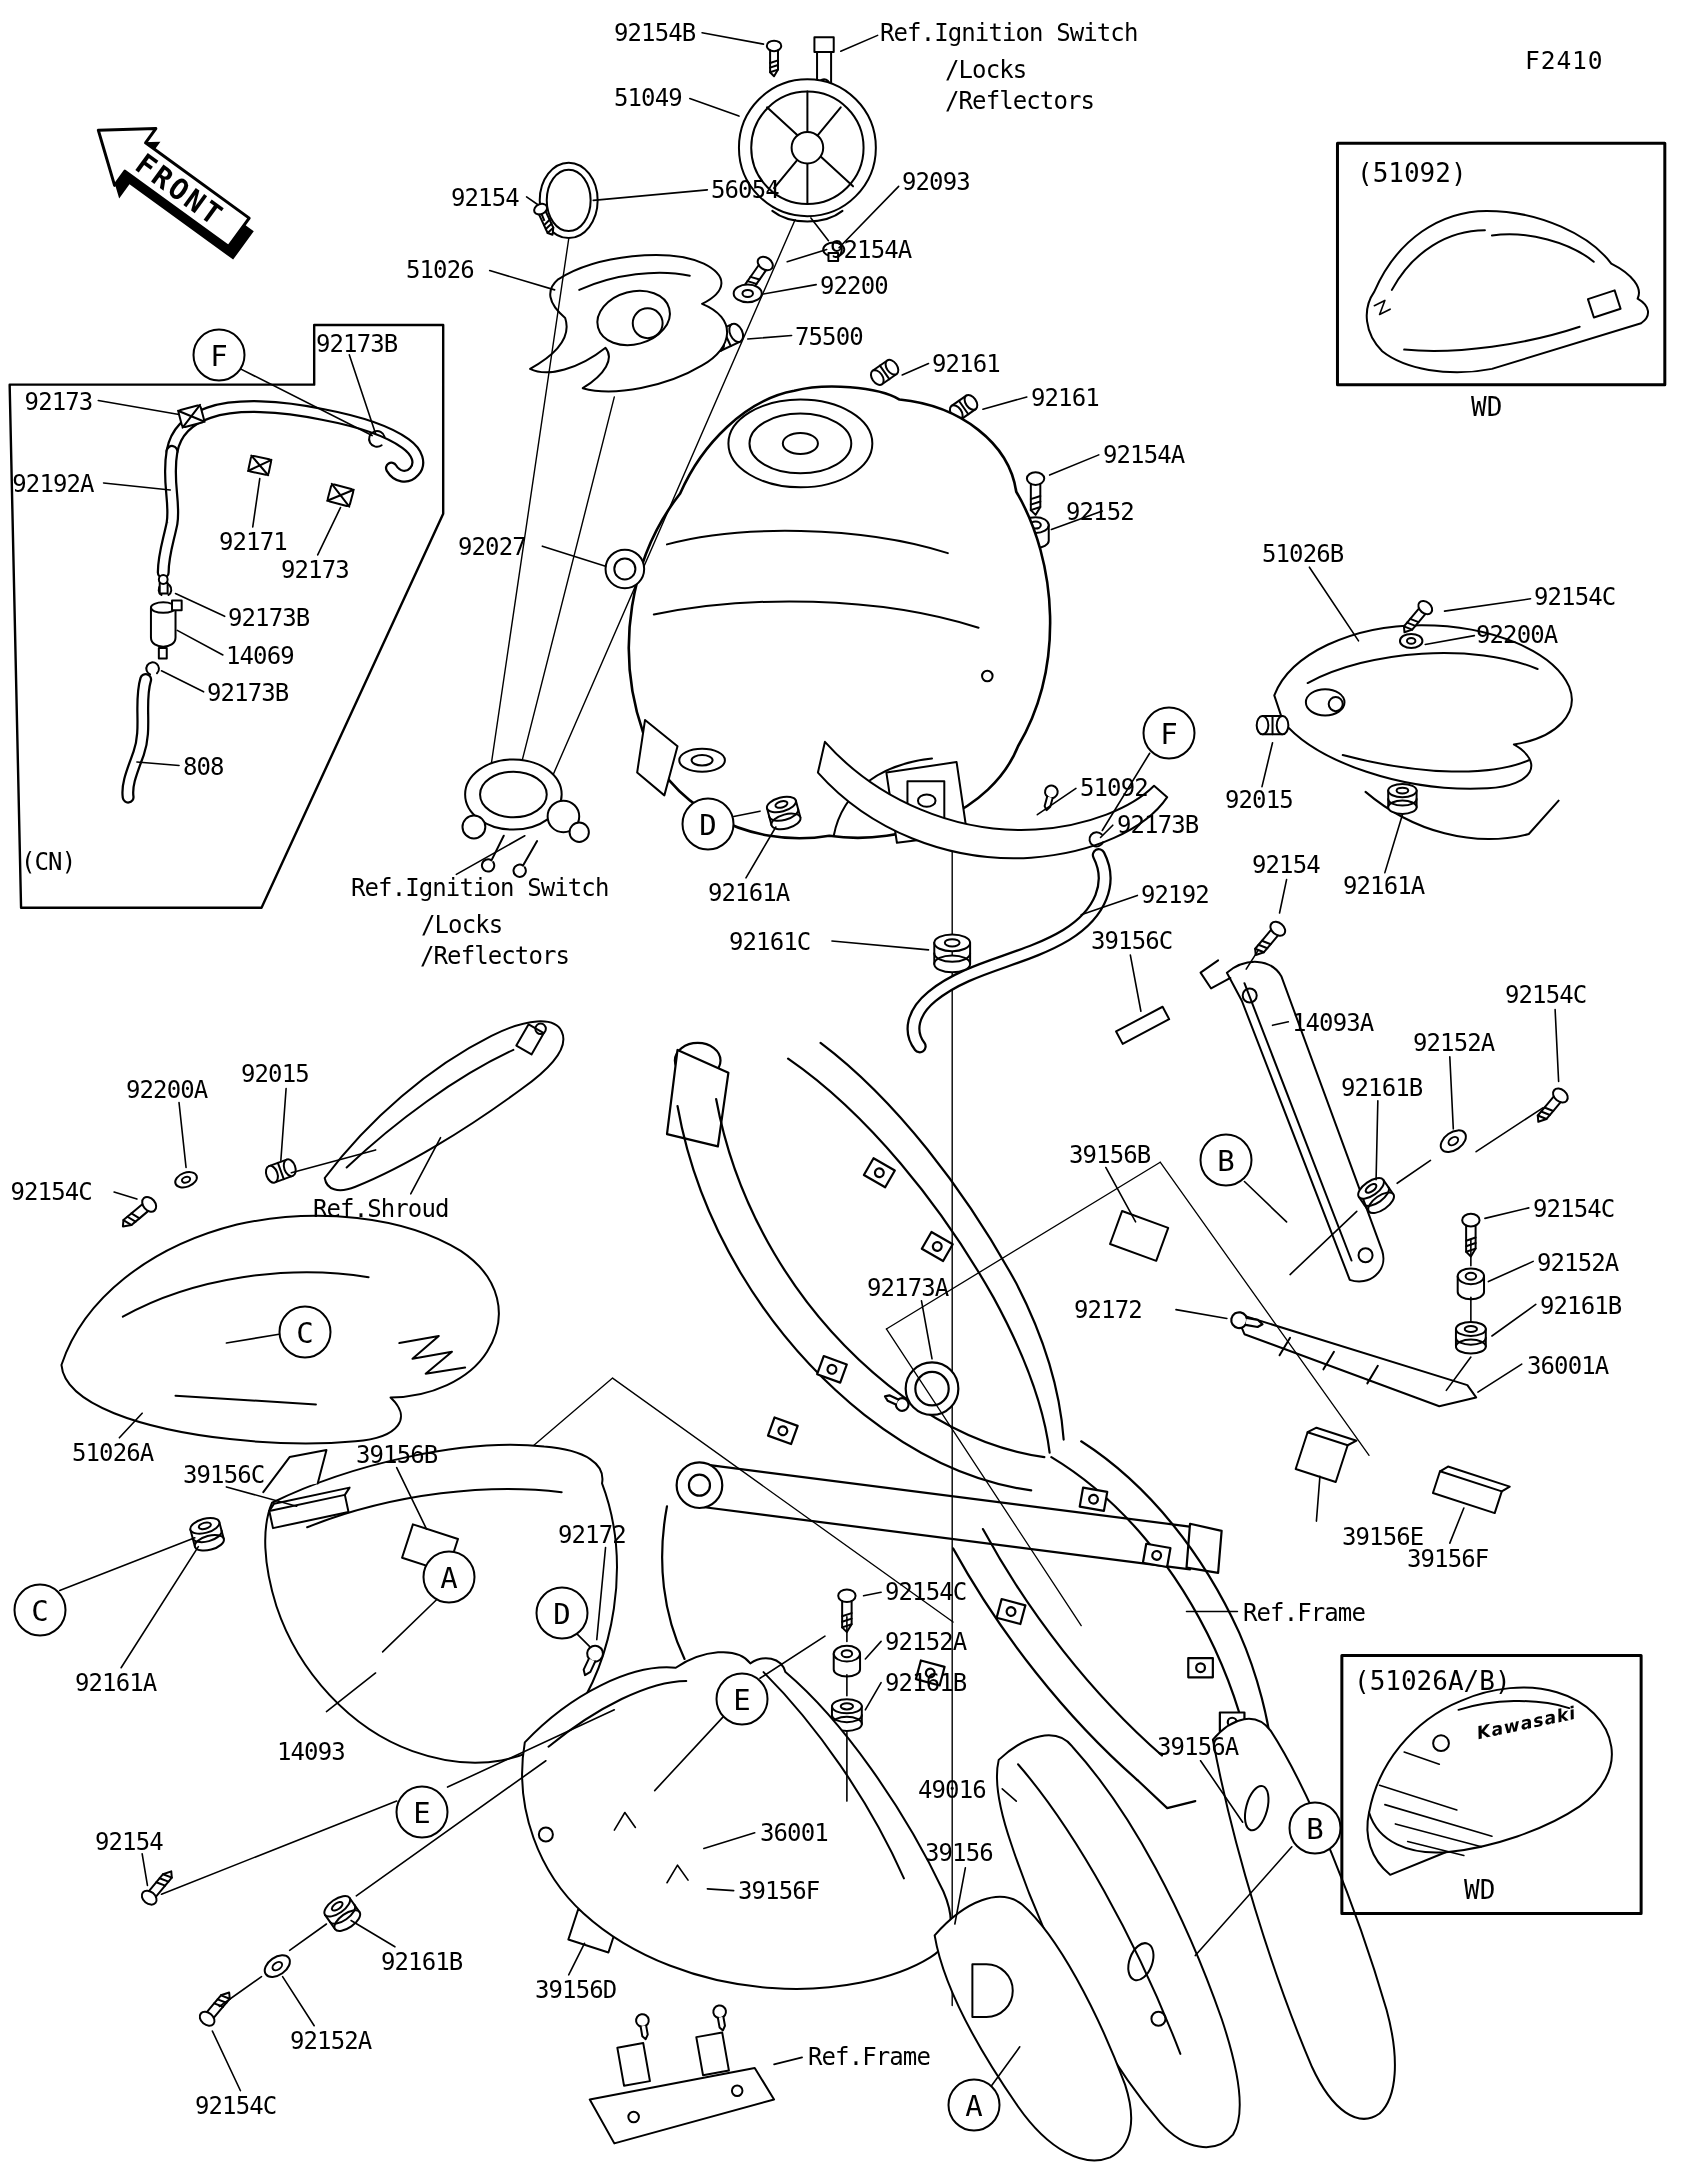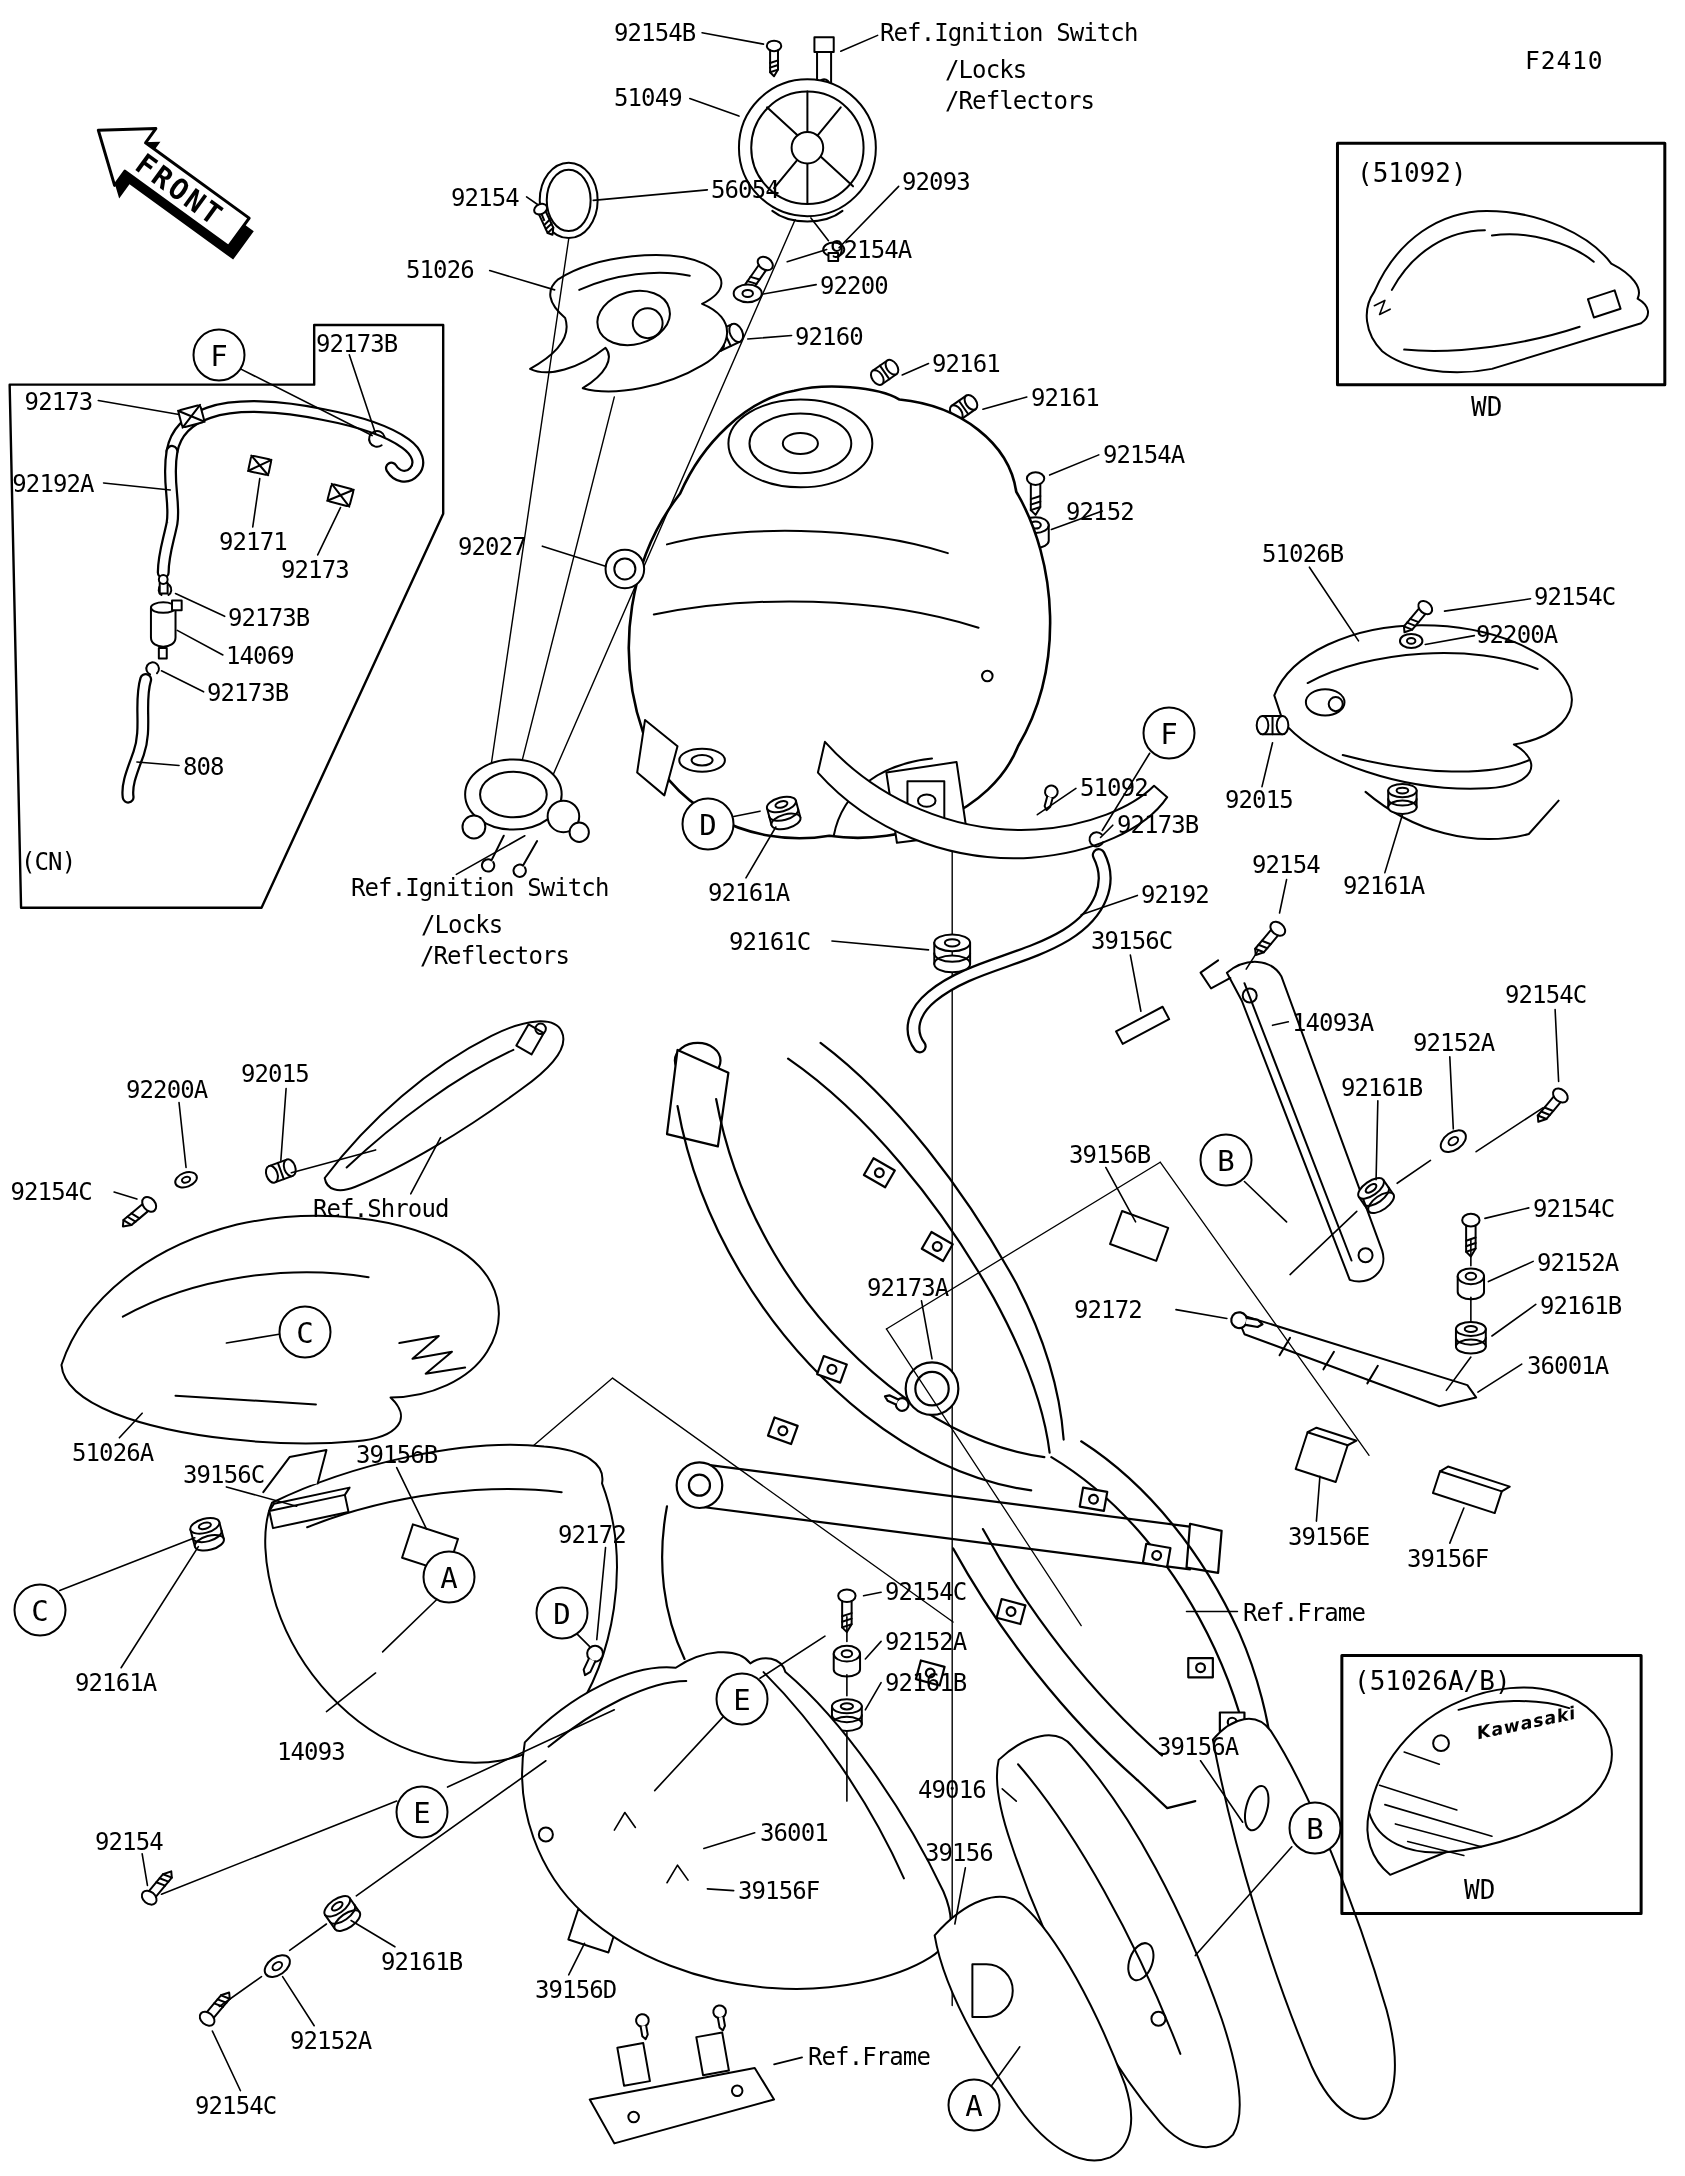--- a/index.html
+++ b/index.html
@@ -519,21 +519,21 @@
       <div class="plabel" style="left: 880px; top: 21px;">Ref.Ignition Switch</div>
       <div class="plabel" style="left: 945px; top: 58px;">/Locks</div>
       <div class="plabel" style="left: 945px; top: 89px;">/Reflectors</div>
       <div class="plabel" style="left: 614px; top: 86px;">51049</div>
       <div class="plabel" style="left: 451px; top: 186px;">92154</div>
       <div class="plabel" style="left: 711px; top: 178px;">56054</div>
       <div class="plabel" style="left: 902px; top: 170px;">92093</div>
       <div class="plabel" style="left: 406px; top: 258px;">51026</div>
       <div class="plabel" style="left: 830px; top: 238px;">92154A</div>
       <div class="plabel" style="left: 820px; top: 274px;">92200</div>
-      <div class="plabel" style="left: 795px; top: 325px;">92160</div>
+      <div class="plabel" style="left: 795px; top: 325px;">75500</div>
       <div class="plabel" style="left: 932px; top: 352px;">92161</div>
       <div class="plabel" style="left: 1031px; top: 386px;">92161</div>
       <div class="plabel" style="left: 1103px; top: 443px;">92154A</div>
       <div class="plabel" style="left: 1066px; top: 500px;">92152</div>
       <div class="plabel" style="left: 316px; top: 332px;">92173B</div>
       <div class="plabel" style="left: 24.6px; top: 390px;">92173</div>
       <div class="plabel" style="left: 12.3px; top: 472px;">92192A</div>
       <div class="plabel" style="left: 219px; top: 530px;">92171</div>
       <div class="plabel" style="left: 281px; top: 558px;">92173</div>
       <div class="plabel" style="left: 228px; top: 606px;">92173B</div>
@@ -568,21 +568,21 @@
       <div class="plabel" style="left: 313px; top: 1197px;">Ref.Shroud</div>
       <div class="plabel" style="left: 72px; top: 1441px;">51026A</div>
       <div class="plabel" style="left: 183px; top: 1463px;">39156C</div>
       <div class="plabel" style="left: 356px; top: 1443px;">39156B</div>
       <div class="plabel" style="left: 867px; top: 1276px;">92173A</div>
       <div class="plabel" style="left: 1074px; top: 1298px;">92172</div>
       <div class="plabel" style="left: 1533px; top: 1197px;">92154C</div>
       <div class="plabel" style="left: 1537px; top: 1251px;">92152A</div>
       <div class="plabel" style="left: 1540px; top: 1294px;">92161B</div>
       <div class="plabel" style="left: 1527px; top: 1354px;">36001A</div>
-      <div class="plabel" style="left: 1288px; top: 1525px;">39156E</div>
+      <div class="plabel" style="left: 1342px; top: 1525px;">39156E</div>
       <div class="plabel" style="left: 1407px; top: 1547px;">39156F</div>
       <div class="plabel" style="left: 1243px; top: 1601px;">Ref.Frame</div>
       <div class="plabel" style="left: 558px; top: 1523px;">92172</div>
       <div class="plabel" style="left: 75px; top: 1671px;">92161A</div>
       <div class="plabel" style="left: 277px; top: 1716px; margin-top: 24px;">14093</div>
       <div class="plabel" style="left: 885px; top: 1580px;">92154C</div>
       <div class="plabel" style="left: 885px; top: 1630px;">92152A</div>
       <div class="plabel" style="left: 885px; top: 1671px;">92161B</div>
       <div class="plabel" style="left: 918px; top: 1778px;">49016</div>
       <div class="plabel" style="left: 925px; top: 1841px;">39156</div>

